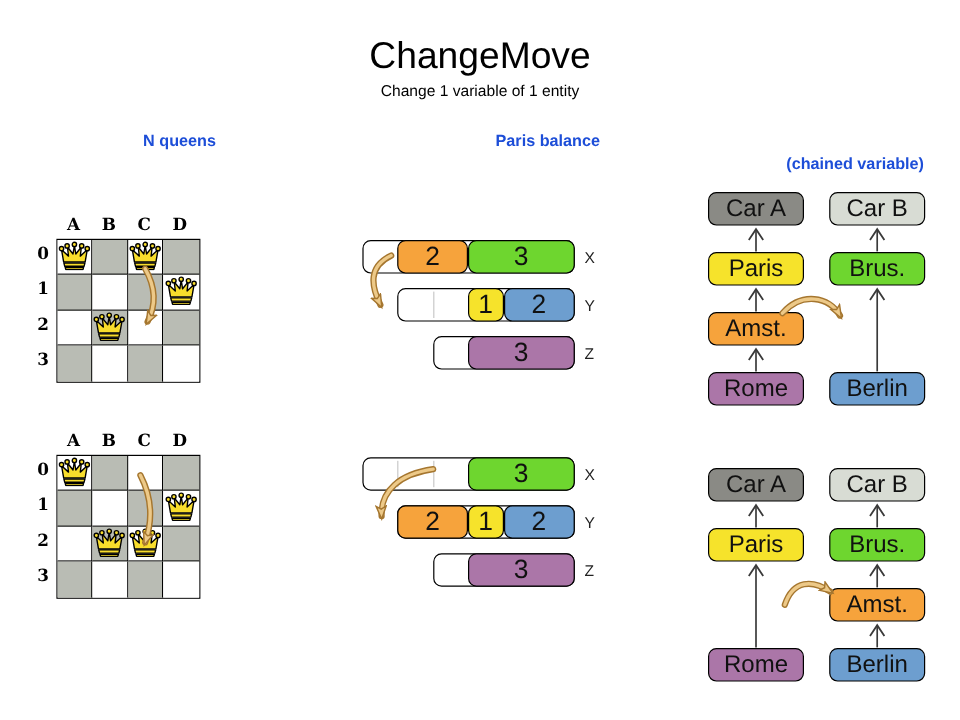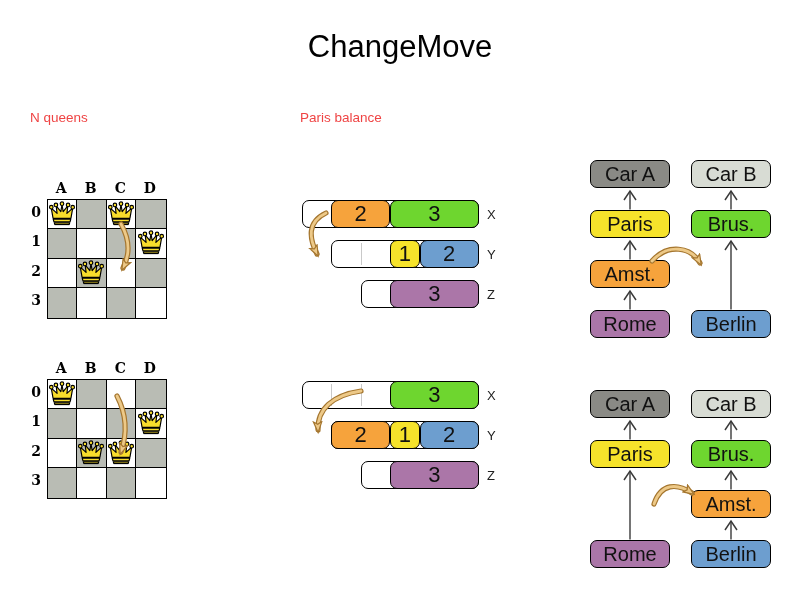--- a/index.html
+++ b/index.html
@@ -1,21 +1,21 @@
 <!DOCTYPE html>
 <html><head>
 <meta charset="utf-8">
 <style>
   html,body{margin:0;padding:0;background:#fff;}
   .stage{position:relative;width:800px;height:600px;background:#fff;overflow:hidden;
          font-family:"Liberation Sans",sans-serif;color:#000;}
   .title{position:absolute;left:0;top:30px;width:800px;text-align:center;
          font-size:31px;line-height:34px;}
   .subtitle{position:absolute;left:0;top:68px;width:800px;text-align:center;font-size:13px;}
-  .col-heading{position:absolute;font-size:13.5px;text-align:left;color:#ef4444;}
+  .col-heading{position:absolute;font-size:13.5px;text-align:right;color:#1d4ed8;font-weight:bold;}
   .h-nq{left:30px;top:110px;width:150px;}
   .h-cl{left:300px;top:110px;width:200px;}
   .h-vr1{left:590px;top:110px;width:180px;}
   .h-vr2{left:590px;top:129px;width:180px;}
 
   
   .board{position:absolute;border:1px solid #000;display:grid;background:#fff;}
   .cell{position:relative;box-sizing:border-box;width:29.5px;height:29.5px;
         border-right:1px solid #000;border-bottom:1px solid #000;}
   .cell.lastcol{border-right:none;}
@@ -41,23 +41,25 @@
   .overlay{position:absolute;left:0;top:0;pointer-events:none;}
   .tan-under{fill:none;stroke-width:5.2;stroke-linecap:round;}
   .tan-over{fill:none;stroke-width:2.8;stroke-linecap:round;}
 </style>
 </head>
 <body>
 
 <div class="stage">
 
   <div class="title">ChangeMove</div>
+  <div class="subtitle">Change 1 variable of 1 entity</div>
 
   <div class="col-heading h-nq">N queens</div>
   <div class="col-heading h-cl">Paris balance</div>
+  <div class="col-heading h-vr2">(chained variable)</div>
 
   <div id="gen-root">
       <div class="board-label" style="left: 46.5px; top: 180px; width: 29.5px; position: absolute;">A</div>
       <div class="board-label" style="left: 76px; top: 180px; width: 29.5px; position: absolute;">B</div>
       <div class="board-label" style="left: 105.5px; top: 180px; width: 29.5px; position: absolute;">C</div>
       <div class="board-label" style="left: 135px; top: 180px; width: 29.5px; position: absolute;">D</div>
       <div class="board-label" style="left: 28px; top: 203.5px; width: 16px; position: absolute;">0</div>
       <div class="board-label" style="left: 28px; top: 233px; width: 16px; position: absolute;">1</div>
       <div class="board-label" style="left: 28px; top: 262.5px; width: 16px; position: absolute;">2</div>
       <div class="board-label" style="left: 28px; top: 292px; width: 16px; position: absolute;">3</div>

